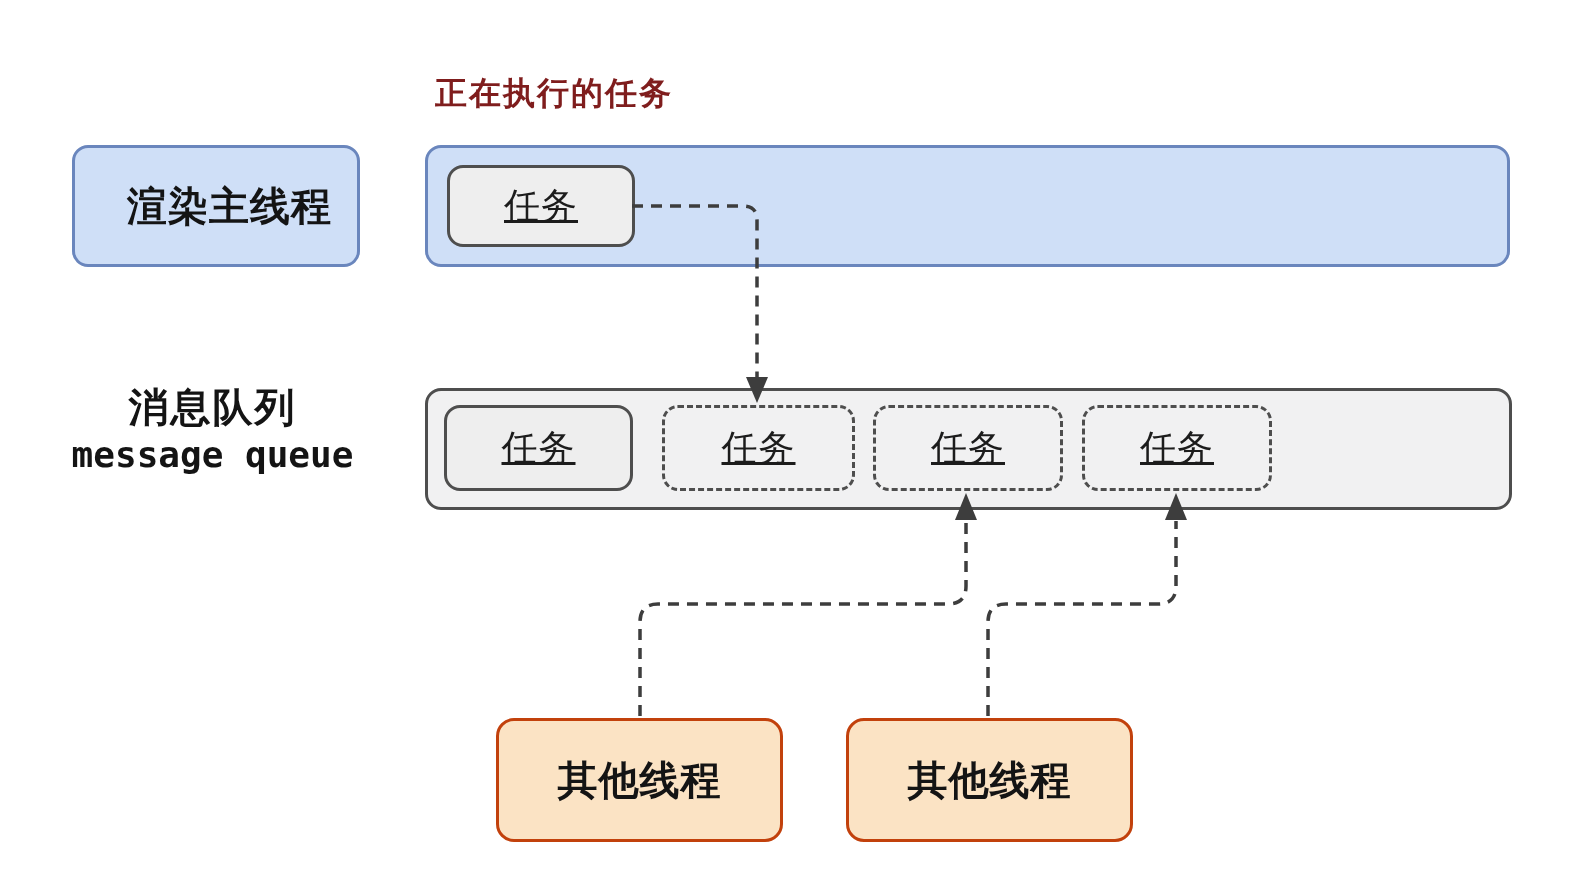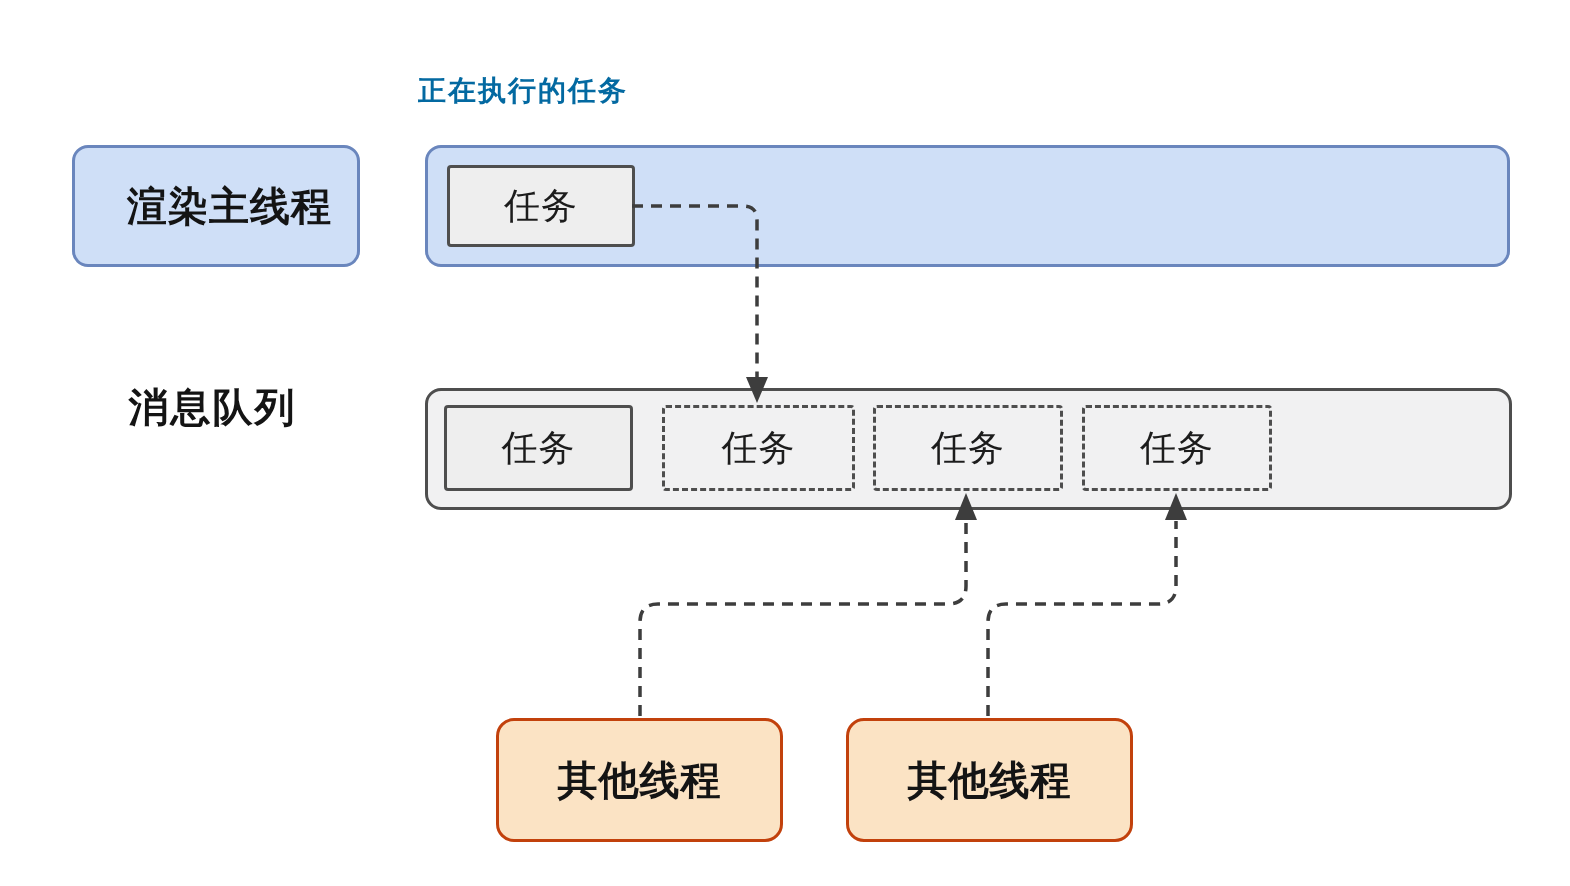--- a/index.html
+++ b/index.html
@@ -12,26 +12,26 @@
     position: relative;
     width: 1570px;
     height: 886px;
     background: #ffffff;
     overflow: hidden;
   }
 
   
   .title {
     position: absolute;
-    left: 418px;
+    left: 435px;
     top: 72px;
-    font-size: 28px;
+    font-size: 32px;
     font-weight: 700;
     letter-spacing: 2px;
-    color: #0369a1;
+    color: #7f1d1d;
     white-space: nowrap;
   }
 
   .queue-caption {
     position: absolute;
     left: 40px;
     top: 384px;
     width: 345px;
     text-align: center;
     color: #141414;
@@ -79,28 +79,29 @@
     background: #cfdff7;
     border: 3px solid #6a86bd;
     border-radius: 16px;
     box-sizing: border-box;
   }
 
   
   .task {
     position: absolute;
     box-sizing: border-box;
-    border-radius: 4px;
+    border-radius: 16px;
     display: flex;
     align-items: center;
     justify-content: center;
     font-size: 36px;
     font-weight: 500;
     letter-spacing: 1px;
     color: #1c1c1c;
+    text-decoration: underline;
   }
   .task.solid {
     background: #eeeeee;
     border: 3px solid #4e4e4e;
   }
   .task.dashed {
     background: transparent;
     border: 3px dashed #4e4e4e;
   }
 
@@ -173,20 +174,21 @@
   <div class="title">正在执行的任务</div>
 
   <div class="thread-label">渲染主线程</div>
 
   <div class="exec-track">
     <div class="task solid">任务</div>
   </div>
 
   <div class="queue-caption">
     <div class="zh">消息队列</div>
+    <div class="en">message queue</div>
   </div>
 
   <div class="queue">
     <div class="task solid t1">任务</div>
     <div class="task dashed t2">任务</div>
     <div class="task dashed t3">任务</div>
     <div class="task dashed t4">任务</div>
   </div>
 
   <div class="other-thread left">其他线程</div>

